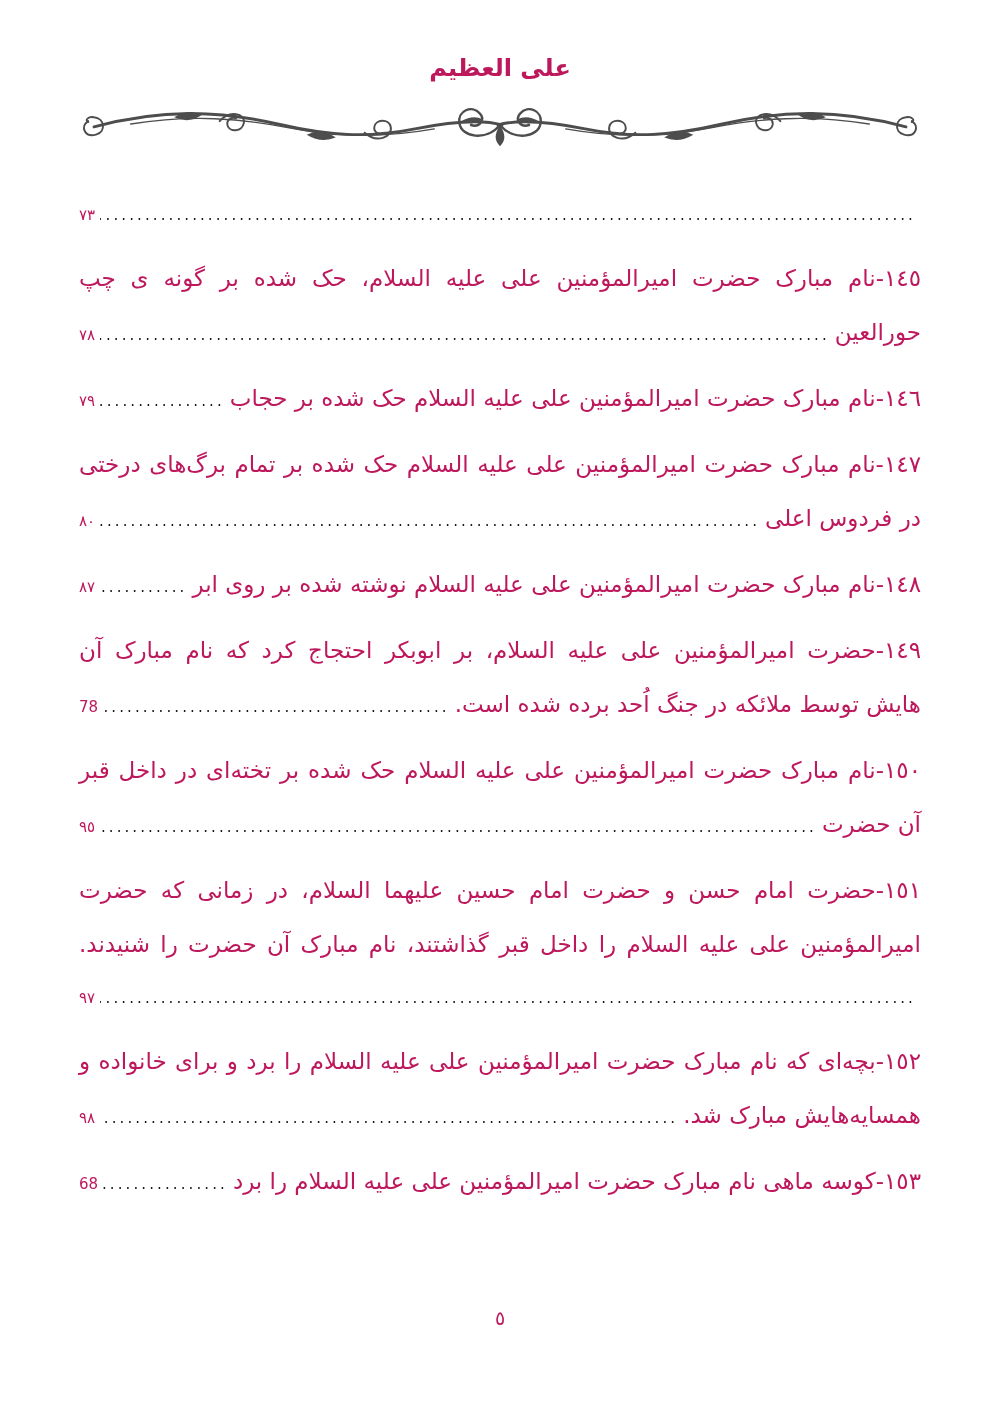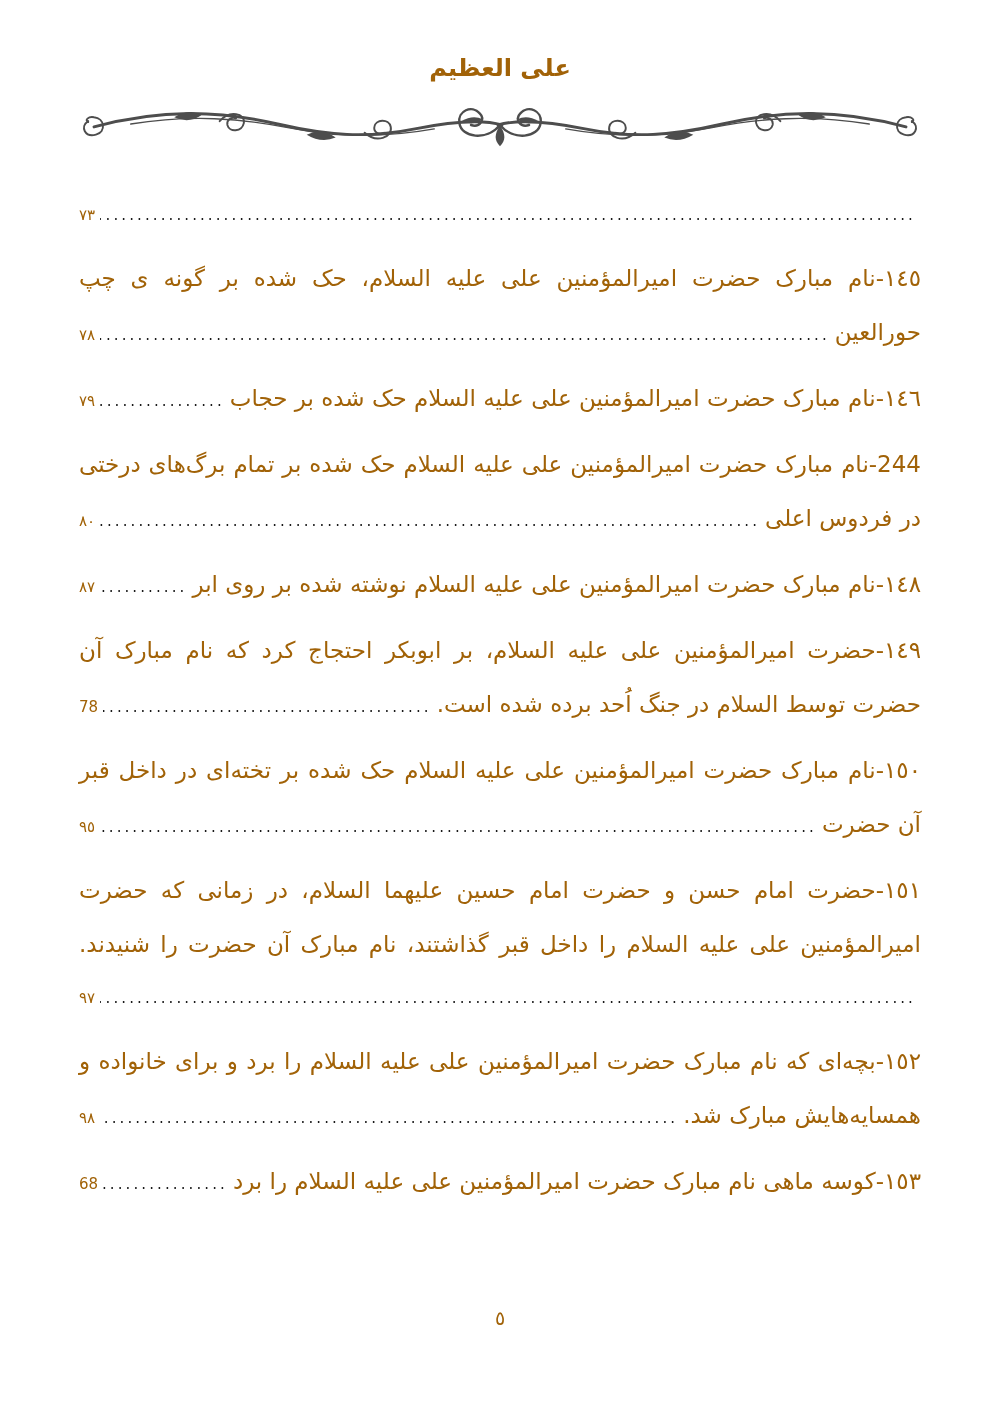--- a/index.html
+++ b/index.html
@@ -2,21 +2,21 @@
 <html lang="fa" dir="rtl"><head>
 <meta charset="utf-8">
 <style>
   html, body { margin: 0; padding: 0; background: #e8e8e8; }
   .page {
     position: relative;
     width: 1000px;
     height: 1413px;
     margin: 0 auto;
     background: #ffffff;
-    color: #a16207;
+    color: #be185d;
     font-family: "DejaVu Sans", sans-serif;
     overflow: hidden;
     direction: rtl;
   }
   .header-title {
     margin-top: 54px;
     text-align: center;
     font-size: 24px;
     font-weight: 700;
     letter-spacing: 0.5px;
@@ -113,38 +113,38 @@
         </div>
       </div>
       <div class="toc-entry">
         <div class="leader-line">
           <span class="tail">١٤٦-نام مبارک حضرت امیرالمؤمنین علی علیه السلام حک شده بر حجاب</span>
           <span class="leader"></span>
           <span class="page-no-line">٧٩</span>
         </div>
       </div>
       <div class="toc-entry">
-        <div class="toc-line">244-نام مبارک حضرت امیرالمؤمنین علی علیه السلام حک شده بر تمام برگ‌های درختی</div>
+        <div class="toc-line">١٤٧-نام مبارک حضرت امیرالمؤمنین علی علیه السلام حک شده بر تمام برگ‌های درختی</div>
         <div class="leader-line">
           <span class="tail">در فردوس اعلی</span>
           <span class="leader"></span>
           <span class="page-no-line">٨٠</span>
         </div>
       </div>
       <div class="toc-entry">
         <div class="leader-line">
           <span class="tail">١٤٨-نام مبارک حضرت امیرالمؤمنین علی علیه السلام نوشته شده بر روی ابر</span>
           <span class="leader"></span>
           <span class="page-no-line">٨٧</span>
         </div>
       </div>
       <div class="toc-entry">
         <div class="toc-line">١٤٩-حضرت امیرالمؤمنین علی علیه السلام، بر ابوبکر احتجاج کرد که نام مبارک آن</div>
         <div class="leader-line">
-          <span class="tail">حضرت توسط السلام در جنگ اُحد برده شده است.</span>
+          <span class="tail">هایش توسط ملائکه در جنگ اُحد برده شده است.</span>
           <span class="leader"></span>
           <span class="page-no-line">78</span>
         </div>
       </div>
       <div class="toc-entry">
         <div class="toc-line">١٥٠-نام مبارک حضرت امیرالمؤمنین علی علیه السلام حک شده بر تخته‌ای در داخل قبر</div>
         <div class="leader-line">
           <span class="tail">آن حضرت</span>
           <span class="leader"></span>
           <span class="page-no-line">٩٥</span>

